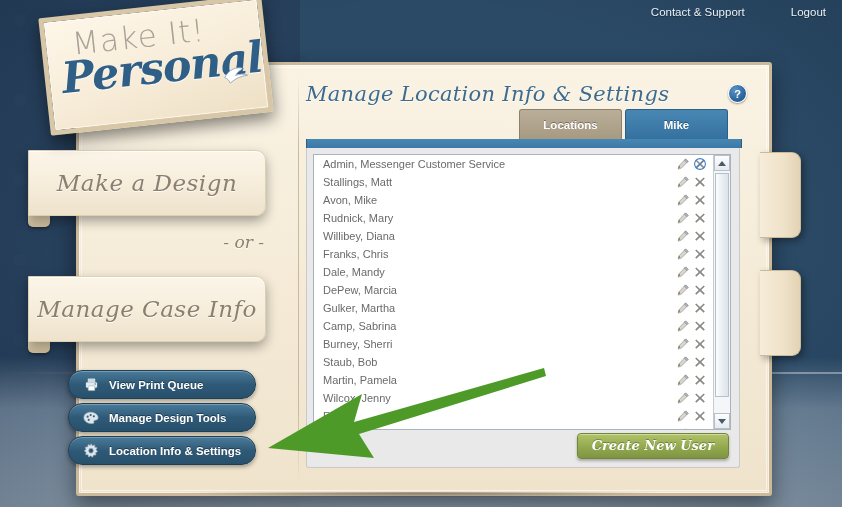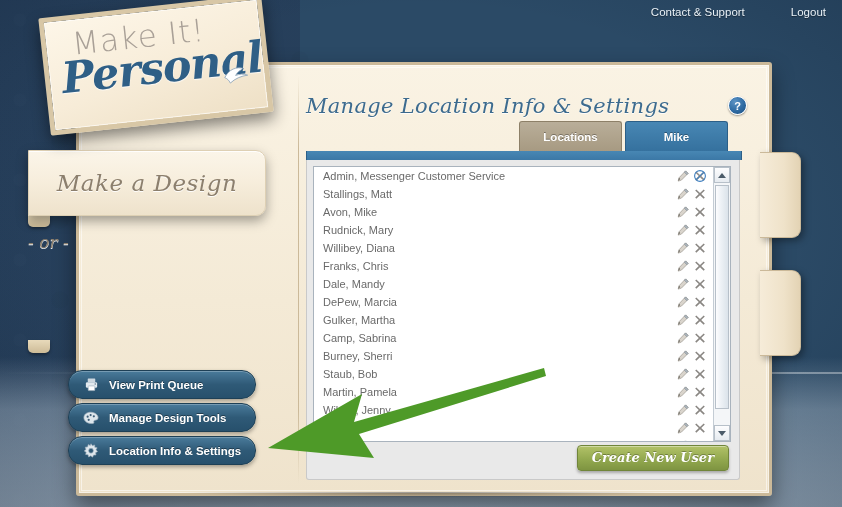--- a/index.html
+++ b/index.html
@@ -159,21 +159,21 @@
     background: linear-gradient(180deg, #e8dabb 0%, #cdbb97 100%);
     border-radius: 0 0 5px 5px;
     box-shadow: 0 2px 3px rgba(0,0,0,.35);
     z-index: 24;
   }
   .ribbon-fold.f1 { top: 214px; }
   .ribbon-fold.f2 { top: 340px; }
 
   .or-text {
     position: absolute; left: 28px; top: 232px; width: 236px;
-    text-align: left;
+    text-align: right;
     font-family: "DejaVu Serif", serif;
     font-style: italic; font-size: 17px; color: #8c7f6d;
     text-shadow: 0 1px 0 rgba(255,255,255,.9);
     z-index: 26;
   }
 
   
   .pill {
     position: absolute; left: 68px;
     width: 186px; height: 27px;
@@ -192,21 +192,21 @@
   .pill .plabel {
     font-size: 11.5px; color: #ffffff; font-weight: bold;
     text-shadow: 0 -1px 0 rgba(0,0,0,.4);
   }
   .pill.p1 { top: 370px; }
   .pill.p2 { top: 403px; }
   .pill.p3 { top: 436px; }
 
   
   .content {
-    position: absolute; left: 300px; top: 82px;
+    position: absolute; left: 300px; top: 70px;
     width: 384px; height: 410px;
   }
   .content-title {
     position: absolute; left: 6px; top: 12px;
     font-family: "DejaVu Serif", serif;
     font-style: italic; font-size: 21px;
     color: #3d6b8e;
     letter-spacing: .3px;
     text-shadow: 0 1px 0 rgba(255,255,255,.8);
     white-space: nowrap;
@@ -386,20 +386,23 @@
     </svg>
   </div>
 
   <div class="ribbon r1">
     <span class="label">Make a Design</span>
   </div>
   <div class="ribbon-fold f1"></div>
 
   <div class="or-text">- or -</div>
 
+  <div class="ribbon r2">
+    <span class="label">Manage Case Info</span>
+  </div>
   <div class="ribbon-fold f2"></div>
 
   <div class="pill p1">
     <span class="picon">
       <svg width="15" height="15" viewBox="0 0 16 16">
         <rect x="4" y="1.5" width="8" height="4" rx="0.6" fill="#cdd8e0"></rect>
         <rect x="2" y="5.5" width="12" height="6" rx="1.4" fill="#e3eaef"></rect>
         <rect x="4.5" y="9.5" width="7" height="5" rx="0.6" fill="#ffffff" stroke="#9fb0bd" stroke-width=".7"></rect>
         <circle cx="12" cy="7.4" r="0.8" fill="#5f7689"></circle>
       </svg>

